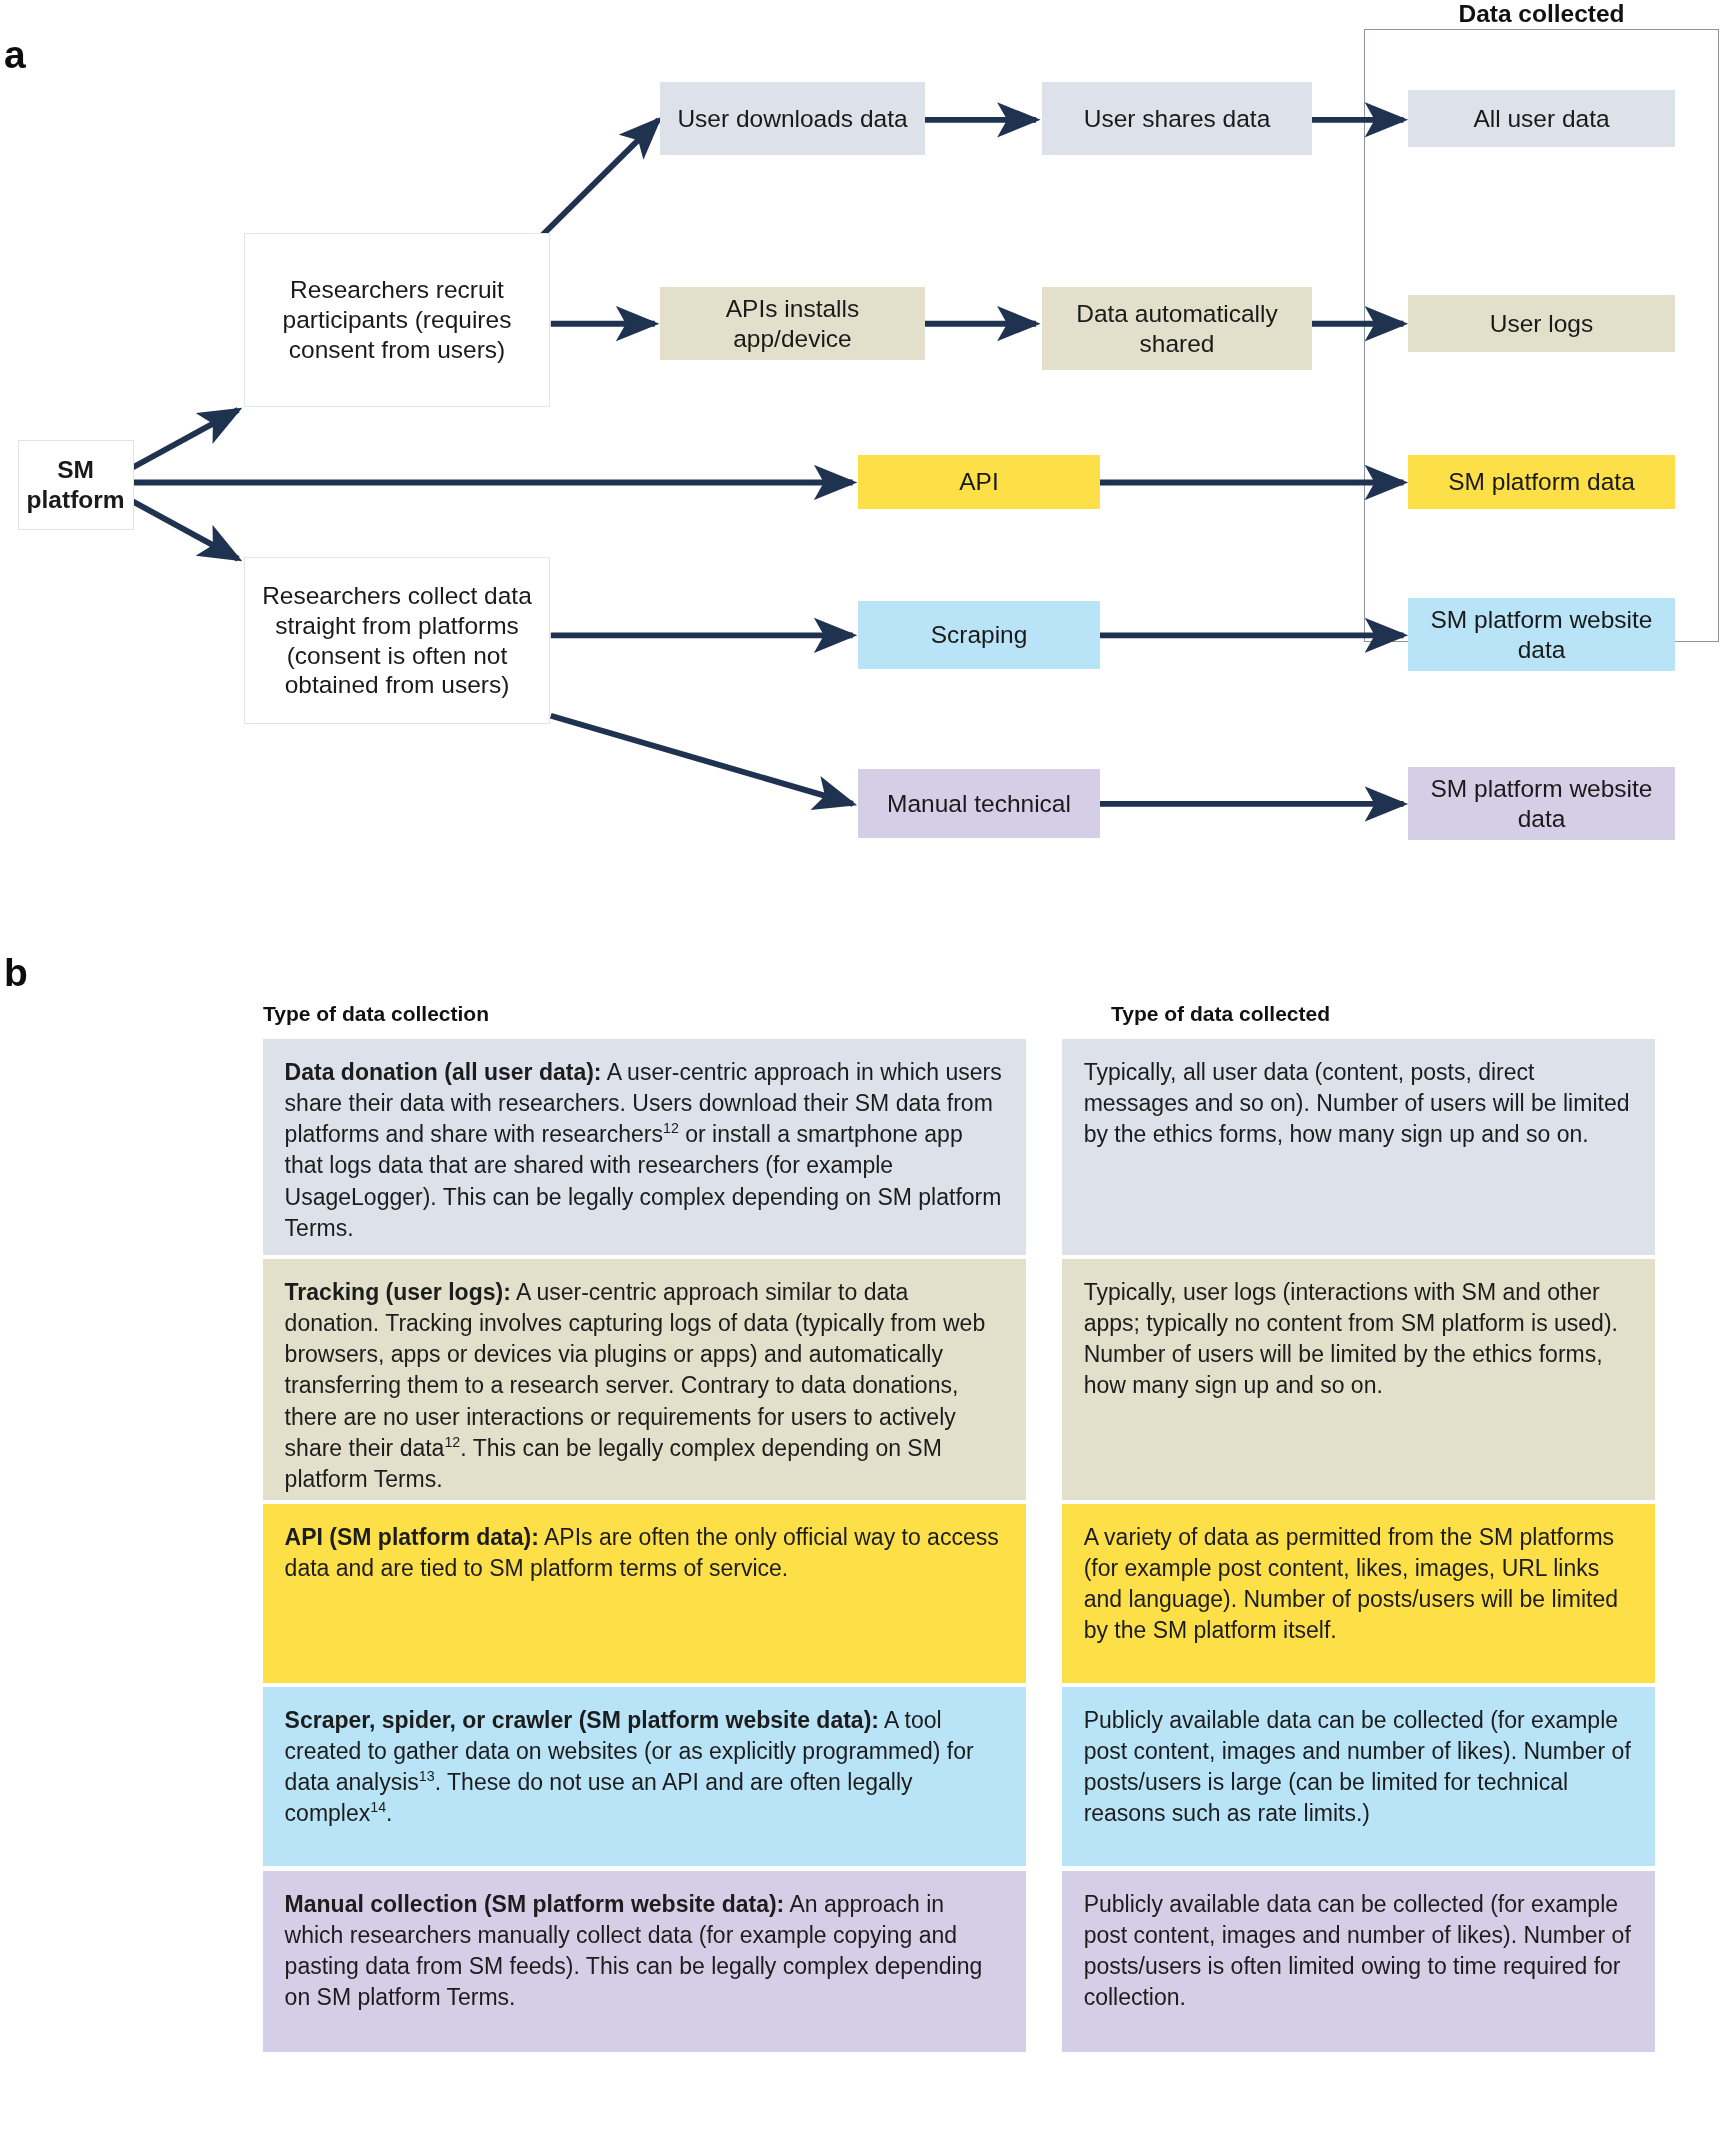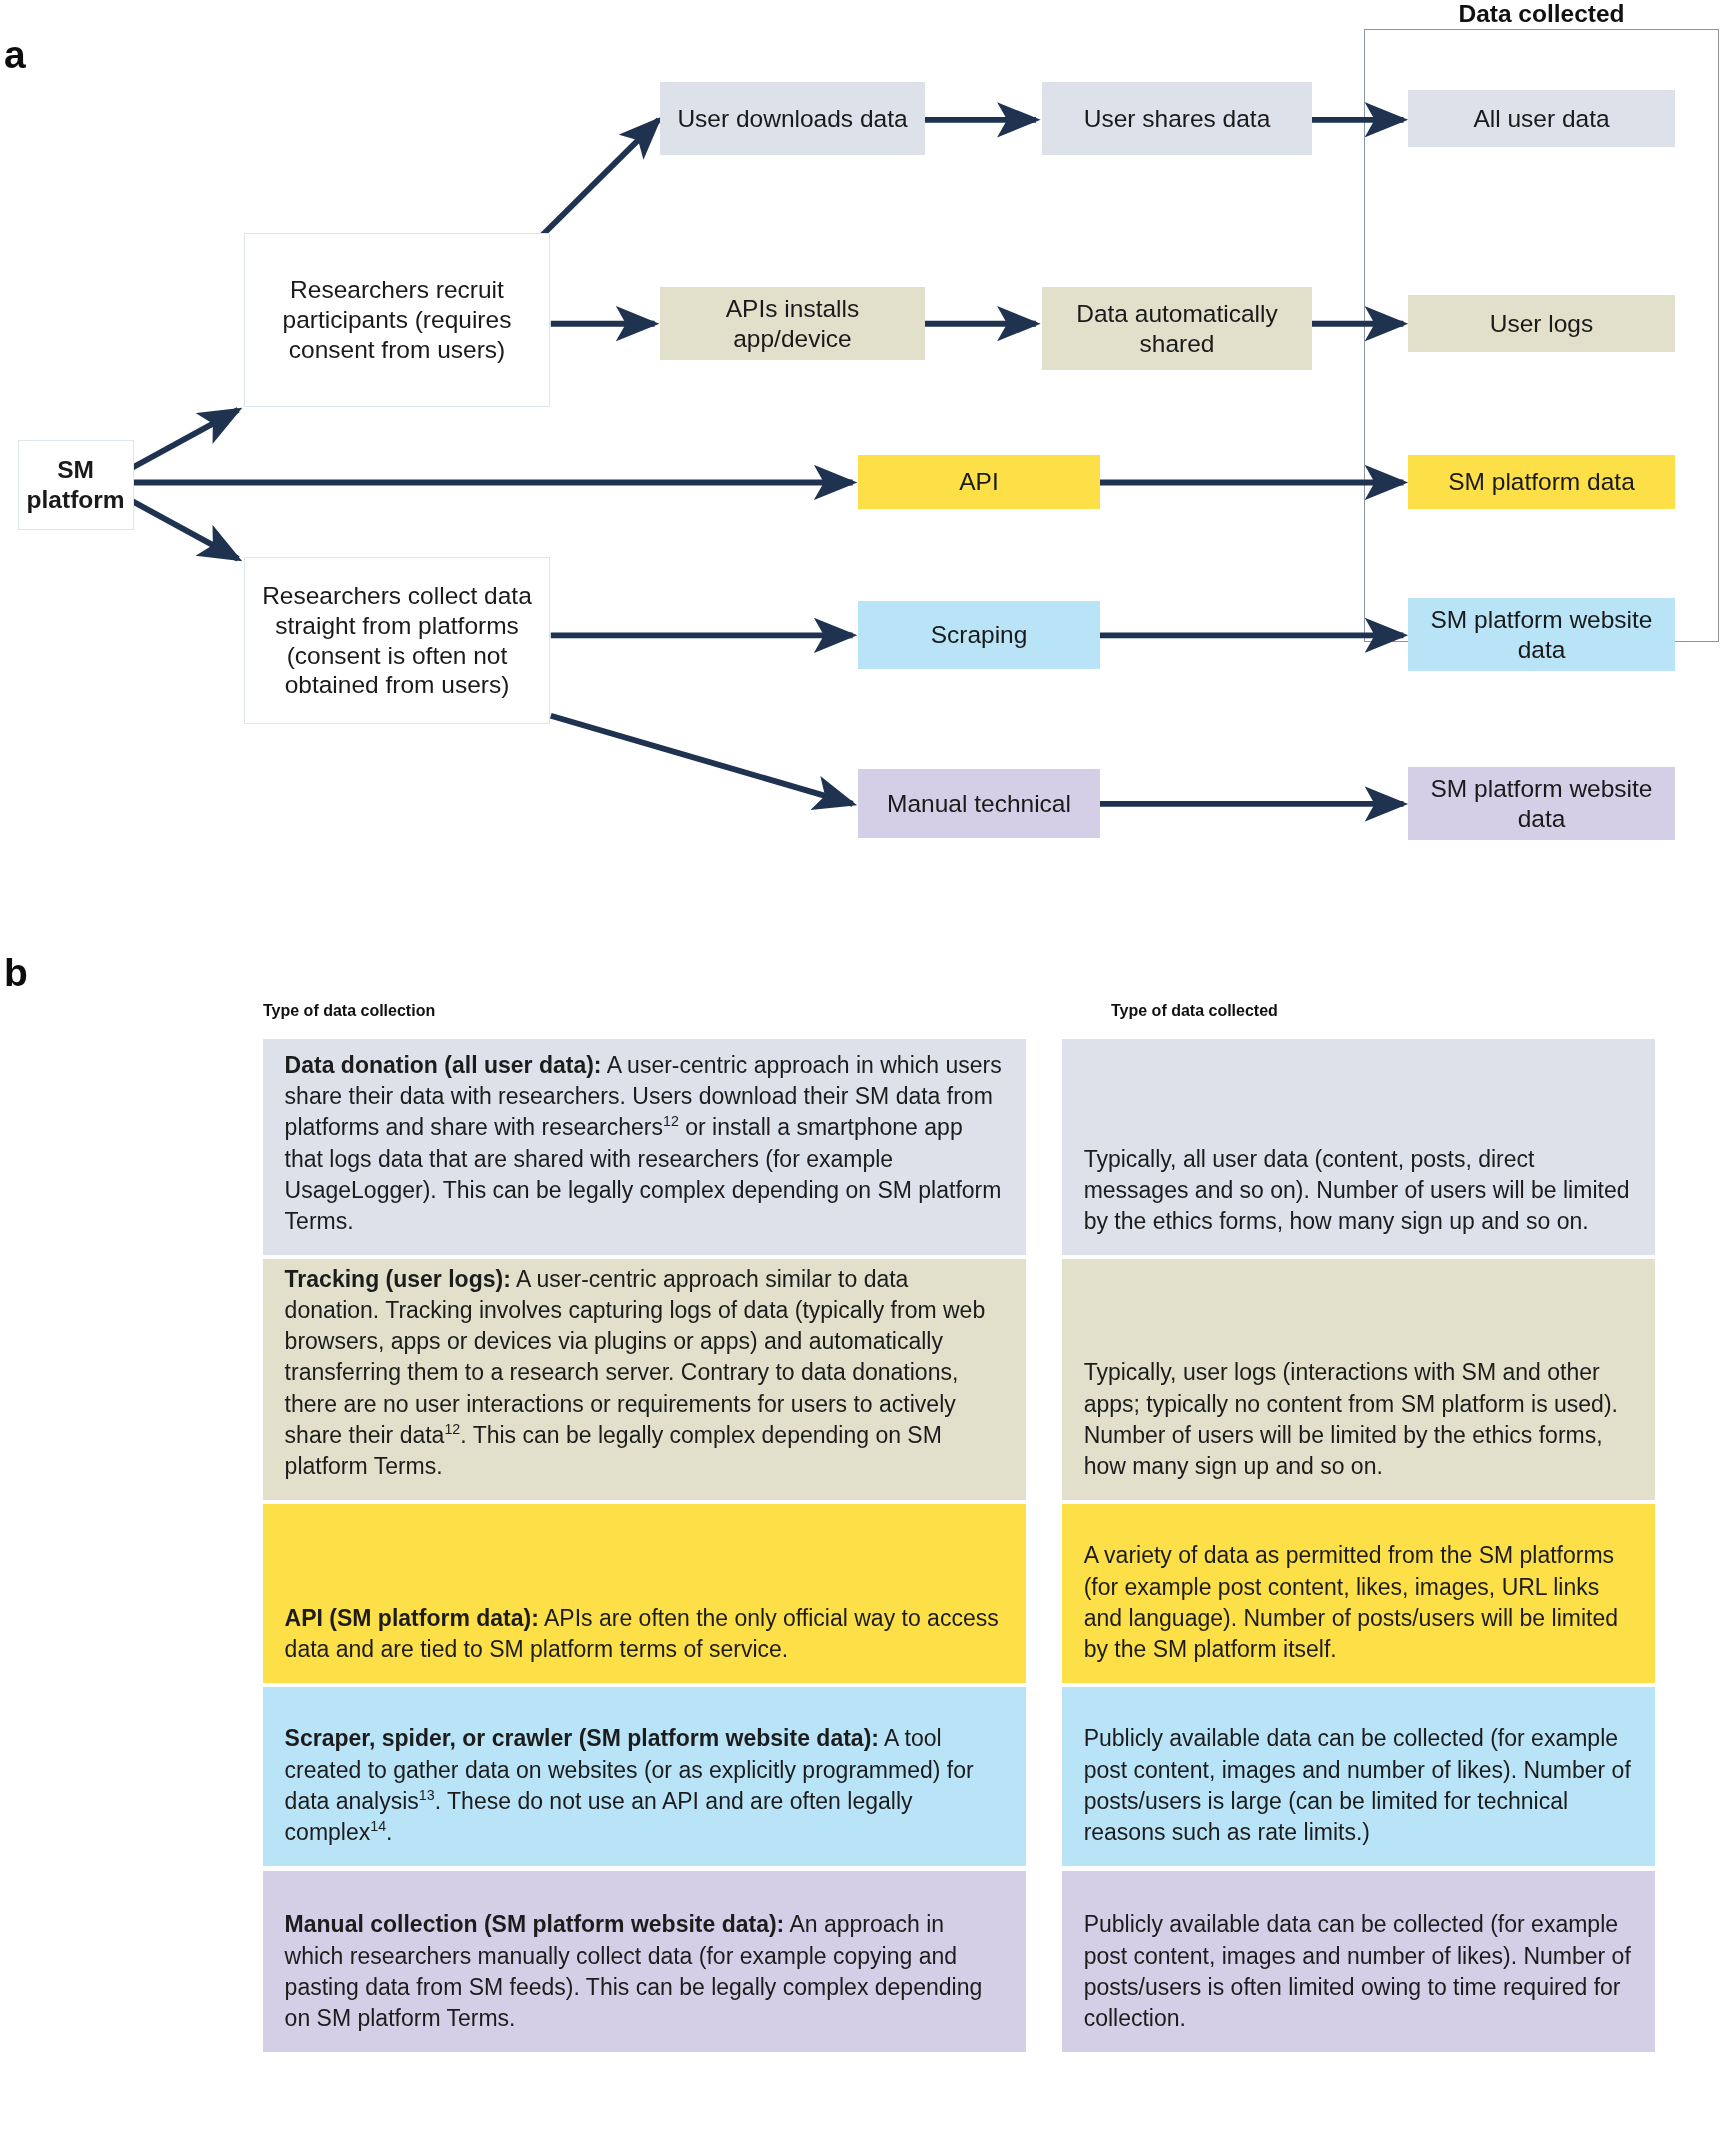--- a/index.html
+++ b/index.html
@@ -90,21 +90,21 @@
   
   #panel-b {
     position: absolute;
     left: 0;
     top: 912px;
     width: 1720px;
     height: 1239px;
   }
   .tbl-head {
     position: absolute;
-    font-size: 16px;
+    font-size: 21px;
     font-weight: bold;
     color: #111;
   }
   #head-left  { left: 263px;  top: 90px; }
   #head-right { left: 1111px; top: 90px; }
 
   .tbl-row {
     position: absolute;
     left: 263px;
     width: 1392px;
@@ -112,21 +112,21 @@
     gap: 7.8px;
   }
   .cell {
     box-sizing: border-box;
     font-size: 23px;
     line-height: 1.36;
     color: #1c1c1c;
     padding: 17.6px 21.6px;
     display: flex;
     flex-direction: column;
-    justify-content: flex-end;
+    justify-content: flex-start;
   }
   .cell-left  { width: 779px; }
   .cell-right { width: 605px; margin-left: 28px; }
   .cell b { font-weight: bold; }
   .cell sup { font-size: 0.62em; vertical-align: super; line-height: 0; }
 
   .r1 { top: 127px; height: 216px; }
   .r2 { top: 347px; height: 241px; }
   .r3 { top: 592px; height: 179px; }
   .r4 { top: 775px; height: 179px; }

